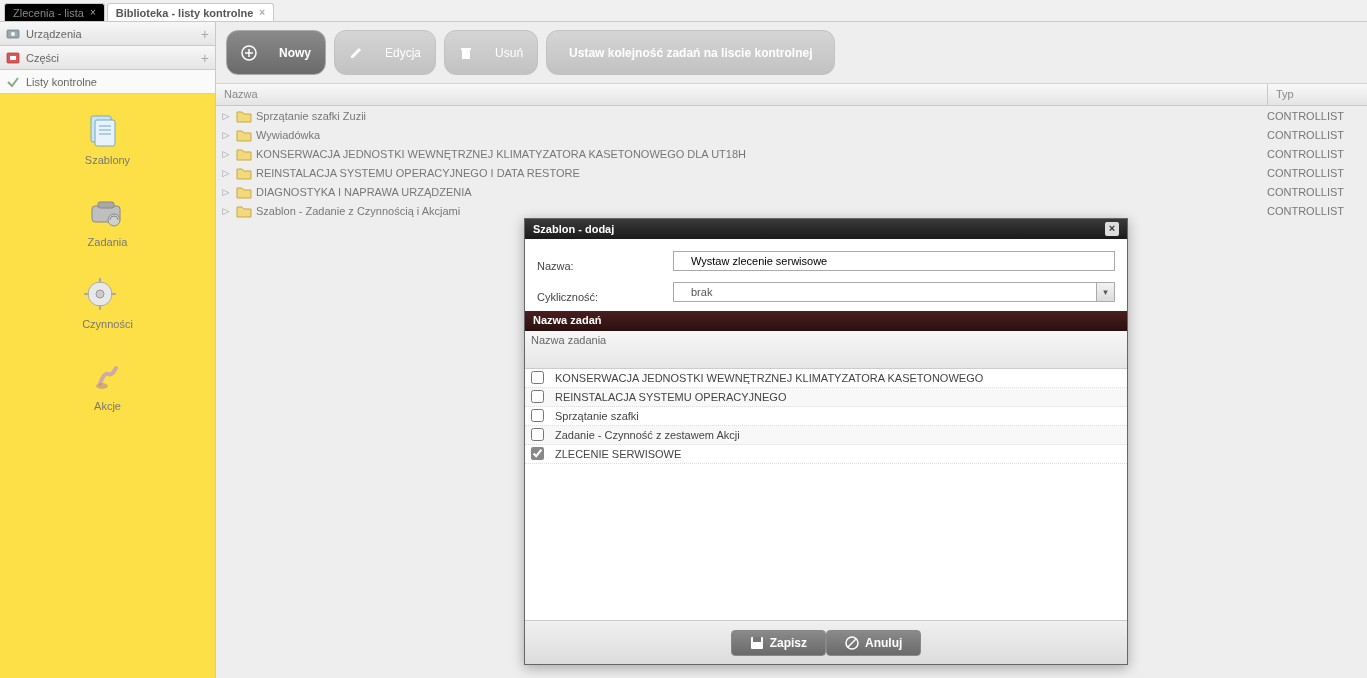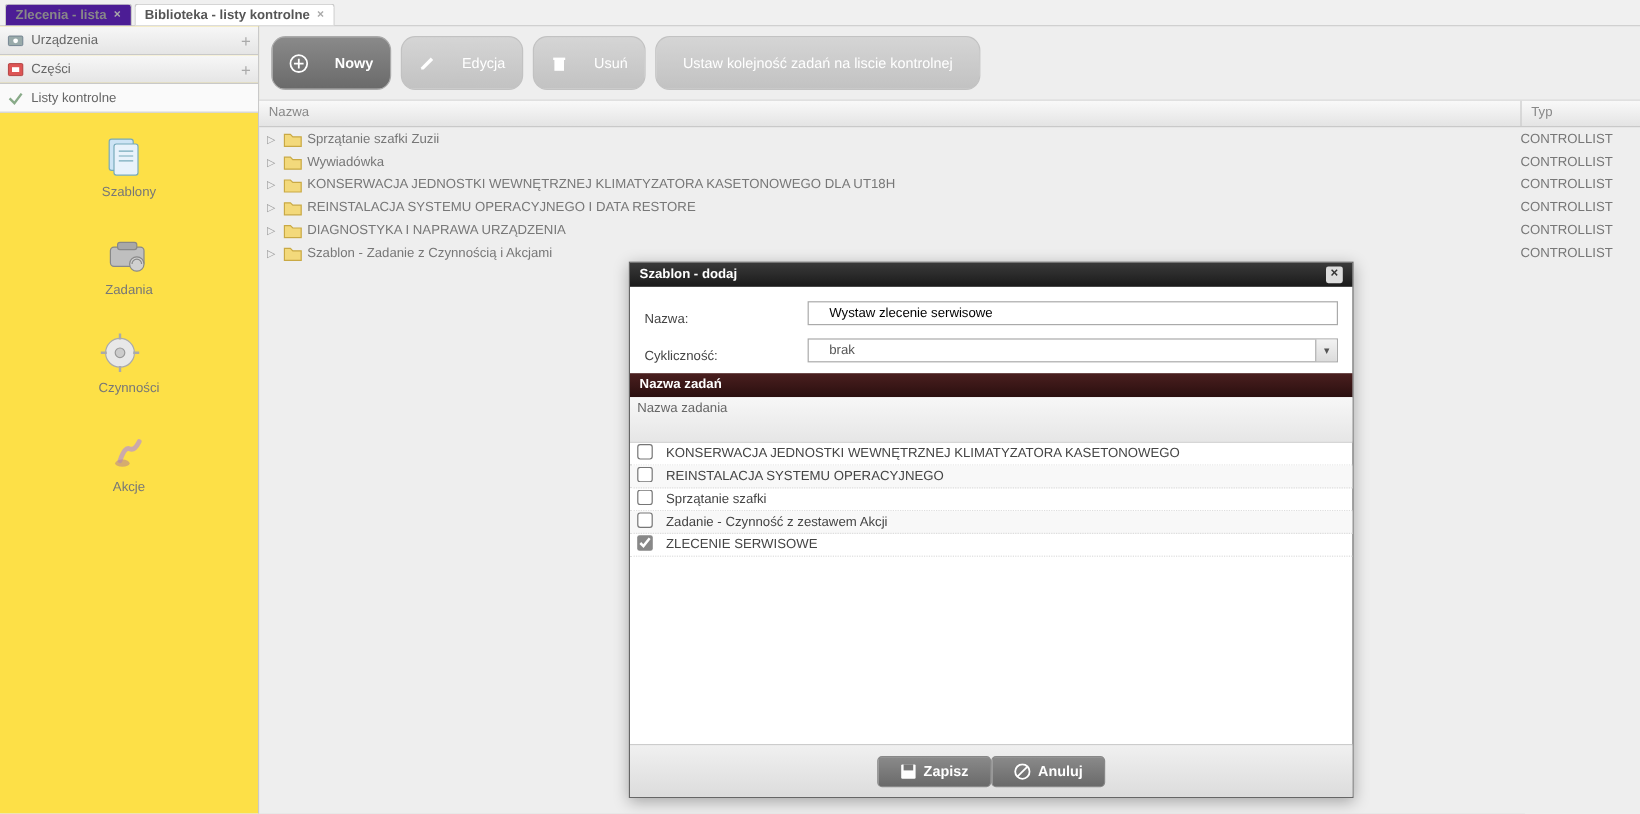--- a/index.html
+++ b/index.html
@@ -1,20 +1,20 @@
 <!DOCTYPE html>
 <html><head>
 <meta charset="utf-8">
 <style>
   * { box-sizing: border-box; margin: 0; padding: 0; font-family: Arial, Helvetica, sans-serif; }
   body { width: 1367px; height: 678px; background: #e0e0e0; color: #555; font-size: 11px; overflow: hidden; position: relative; }
 
   
   .top-tabs { height: 22px; background: #f0f0f0; border-bottom: 1px solid #c9c9c9; display: flex; align-items: flex-end; padding-left: 4px; }
-  .tab { height: 18px; padding: 2px 8px; border: 1px solid #c9c9c9; border-bottom: none; background: #4c1d95; margin-right: 2px; border-radius: 3px 3px 0 0; display: flex; align-items: center; gap: 6px; color: #888; font-size: 11px; font-weight: bold; }
+  .tab { height: 18px; padding: 2px 8px; border: 1px solid #c9c9c9; border-bottom: none; background: #000000; margin-right: 2px; border-radius: 3px 3px 0 0; display: flex; align-items: center; gap: 6px; color: #888; font-size: 11px; }
   .tab.active { background: #fff; font-weight: bold; color: #555; text-align: right; }
   .tab .close { font-size: 10px; color: #aaa; }
 
   
   .main { display: flex; height: calc(100% - 22px); }
 
   
   .sidebar { width: 216px; background: #fde047; border-right: 1px solid #c9c9c9; }
   .side-head { height: 24px; background: linear-gradient(#f7f7f7,#e5e5e5); border-bottom: 1px solid #c9c9c9; display: flex; align-items: center; padding: 0 6px; color: #666; font-size: 11px; }
   .side-head .icon { width: 14px; height: 14px; margin-right: 6px; display:inline-block; }
@@ -23,21 +23,21 @@
   .side-icons { display: flex; flex-direction: column; align-items: center; padding-top: 18px; gap: 28px; }
   .side-item { text-align: center; color: #777; font-size: 11px; }
   .side-item .big-icon { width: 36px; height: 36px; margin-bottom: 6px; }
 
   
   .content { flex: 1; background: #eee; position: relative; }
   .toolbar { padding: 8px 10px; display: flex; gap: 8px; border-bottom: 1px solid #d5d5d5; }
   .btn { height: 45px; border-radius: 12px; border: 1px solid #aaa; padding: 0 14px; display: flex; align-items: center; gap: 22px; font-size: 12px; color: #fff; cursor: pointer; }
   .btn.primary { background: linear-gradient(#8a8a8a,#6a6a6a); font-weight: bold; }
   .btn.disabled { background: linear-gradient(#d5d5d5,#c2c2c2); color: #fff; border-color: #c2c2c2; }
-  .btn.wide { padding: 0 22px; }
+  .btn.wide { padding: 0 22px; font-weight: bold; }
 
   .col-head { height: 22px; background: linear-gradient(#f9f9f9,#e4e4e4); border-bottom: 1px solid #c9c9c9; display: flex; color: #888; }
   .col-head .name { flex: 1; padding: 4px 8px; }
   .col-head .type { width: 100px; border-left: 1px solid #c9c9c9; padding: 4px 8px; }
 
   .rows { }
   .row { display: flex; height: 19px; align-items: center; }
   .row .expander { width: 12px; text-align: center; color: #999; margin-left: 4px; font-size: 9px; }
   .row .folder { width: 16px; height: 14px; display:inline-block; margin: 0 4px; }
   .row .lbl { flex: 1; color: #777; }

